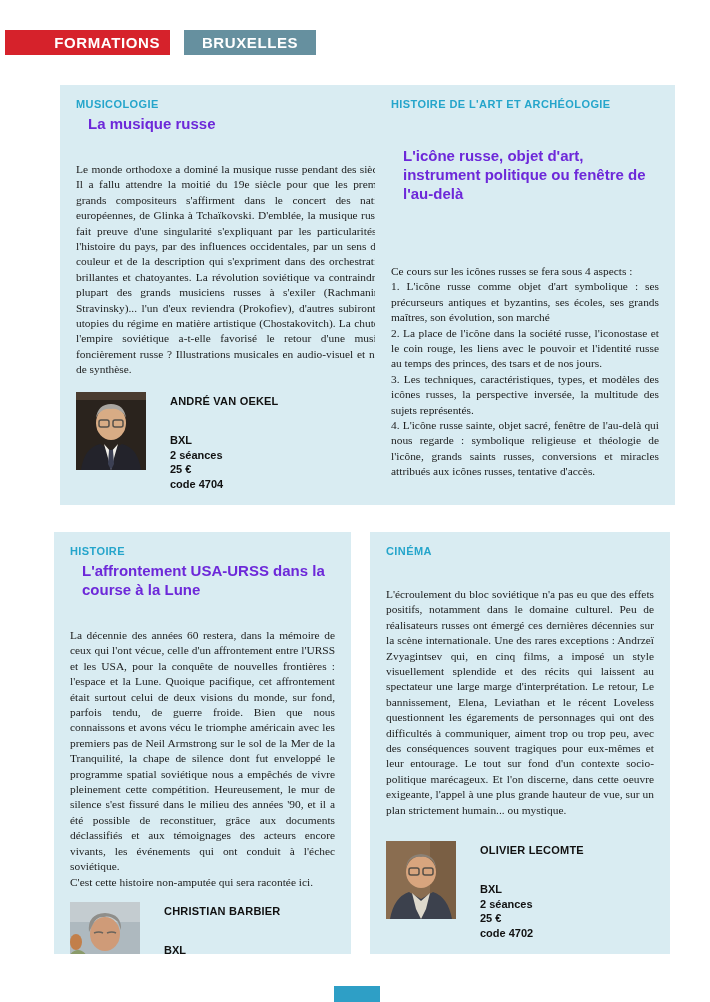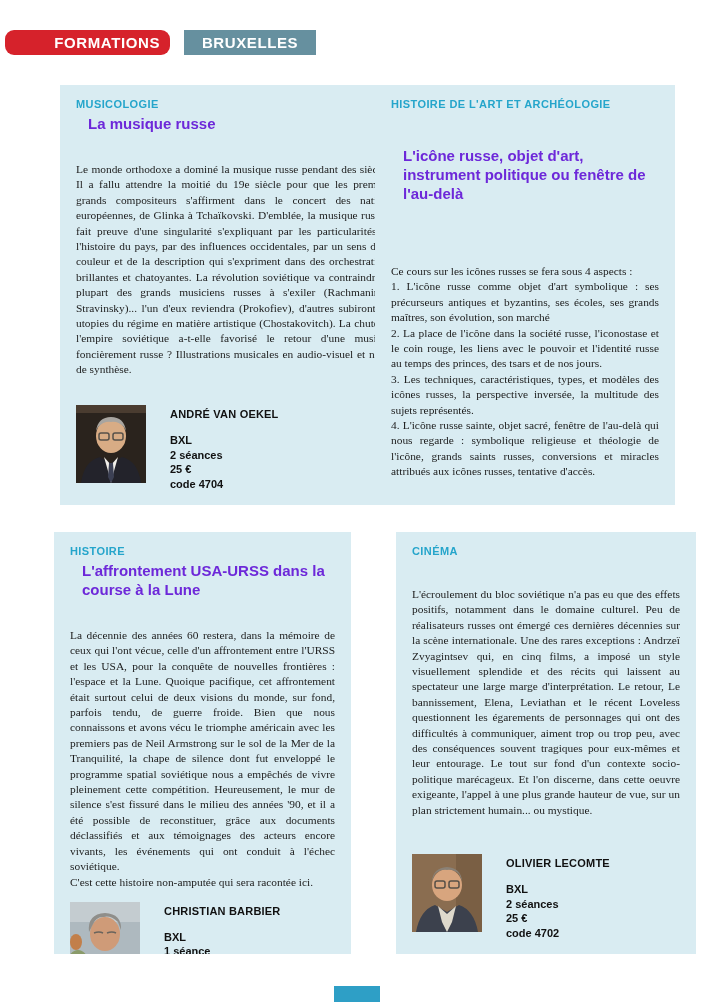--- a/index.html
+++ b/index.html
@@ -7,49 +7,49 @@
     width:710px;height:1002px;background:#ffffff;position:relative;
     font-family:"Liberation Sans",sans-serif;
     -webkit-font-smoothing:antialiased;
   }
   
   .tagbar{position:absolute;top:30px;left:5px;display:flex;gap:14px;}
   .tag{
     height:25px;display:flex;align-items:center;color:#fff;
     font-weight:bold;font-size:15px;letter-spacing:.6px;
   }
-  .tag-red{background:#d6222b;width:165px;justify-content:flex-end;padding-right:10px;box-sizing:border-box;border-radius:9px;}
+  .tag-red{background:#d6222b;width:165px;justify-content:flex-end;padding-right:10px;box-sizing:border-box;}
   .tag-steel{background:#66909f;width:132px;justify-content:center;}
   
   .card{
     position:absolute;background:#d9ecf2;box-sizing:border-box;
     padding:13px 16px 14px 16px;display:flex;flex-direction:column;overflow:hidden;
   }
   .card.c1{left:60px;top:85px;width:349px;height:420px;}
   .card.c2{left:375px;top:85px;width:300px;height:420px;gap:32px;}
   .card.c3{left:54px;top:532px;width:297px;height:422px;}
-  .card.c4{left:396px;top:532px;width:300px;height:422px;}
+  .card.c4{left:370px;top:532px;width:300px;height:422px;}
   .cat{
     color:#25a5cb;font-size:11px;font-weight:bold;letter-spacing:.4px;
     text-transform:uppercase;line-height:13px;
   }
   .title{
     margin:3px 0 0 12px;font-size:15px;line-height:19px;font-weight:bold;color:#6d28d9;
   }
   .body{
     margin:29px 0 0 0;font-family:"Liberation Serif",serif;
     font-size:11.4px;line-height:15.4px;color:#1c1c1c;
     text-align:justify;white-space:pre-line;
   }
   .instr{margin-top:auto;display:flex;gap:24px;align-items:flex-start;padding-top:12px;}
   .photo{width:70px;height:78px;flex:0 0 auto;line-height:0;}
   .photo svg{width:70px;height:78px;display:block;}
   .meta{padding-top:3px;}
   .name{font-size:11px;font-weight:bold;color:#111;letter-spacing:.2px;text-transform:uppercase;}
-  .details{margin-top:13px;font-size:11px;font-weight:bold;color:#111;line-height:14.5px;}
+  .details{margin-top:26px;font-size:11px;font-weight:bold;color:#111;line-height:14.5px;}
   
   .footmark{position:absolute;left:334px;top:986px;width:46px;height:16px;background:#2e9fc6;}
 </style>
 </head>
 <body>
 
 <div class="tagbar">
   <div class="tag tag-red">FORMATIONS</div>
   <div class="tag tag-steel">BRUXELLES</div>
 </div>

